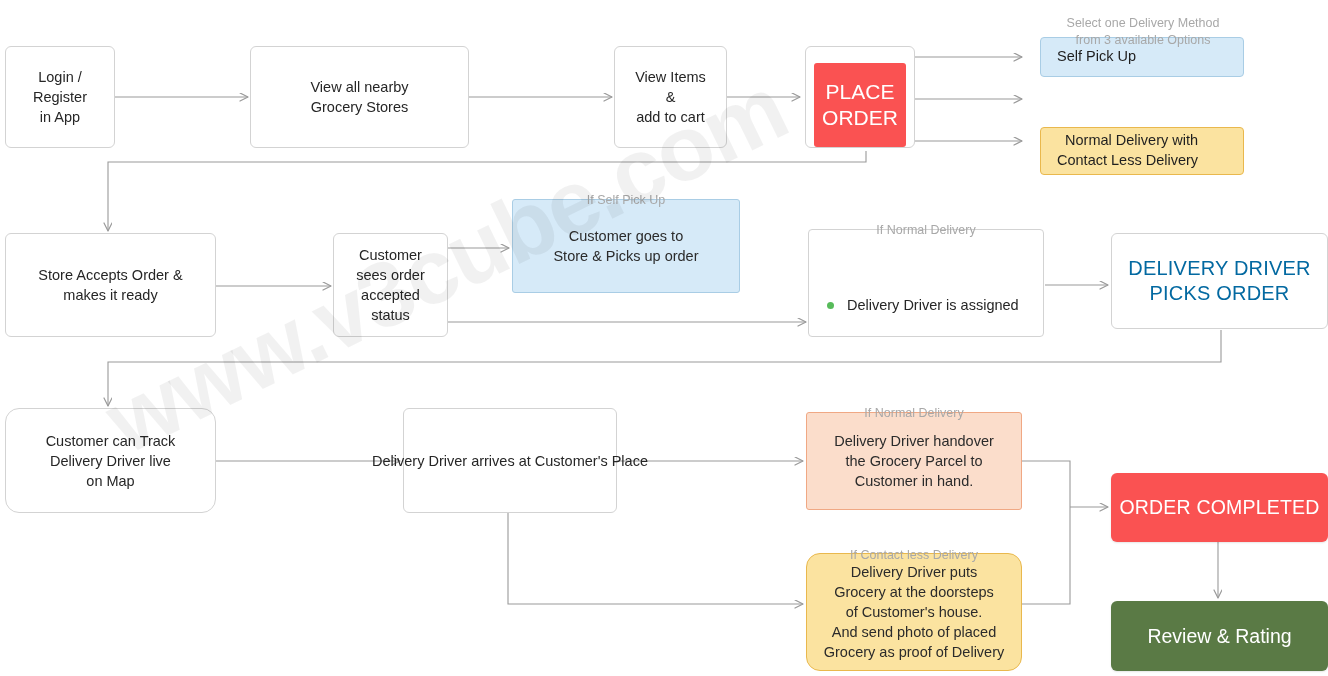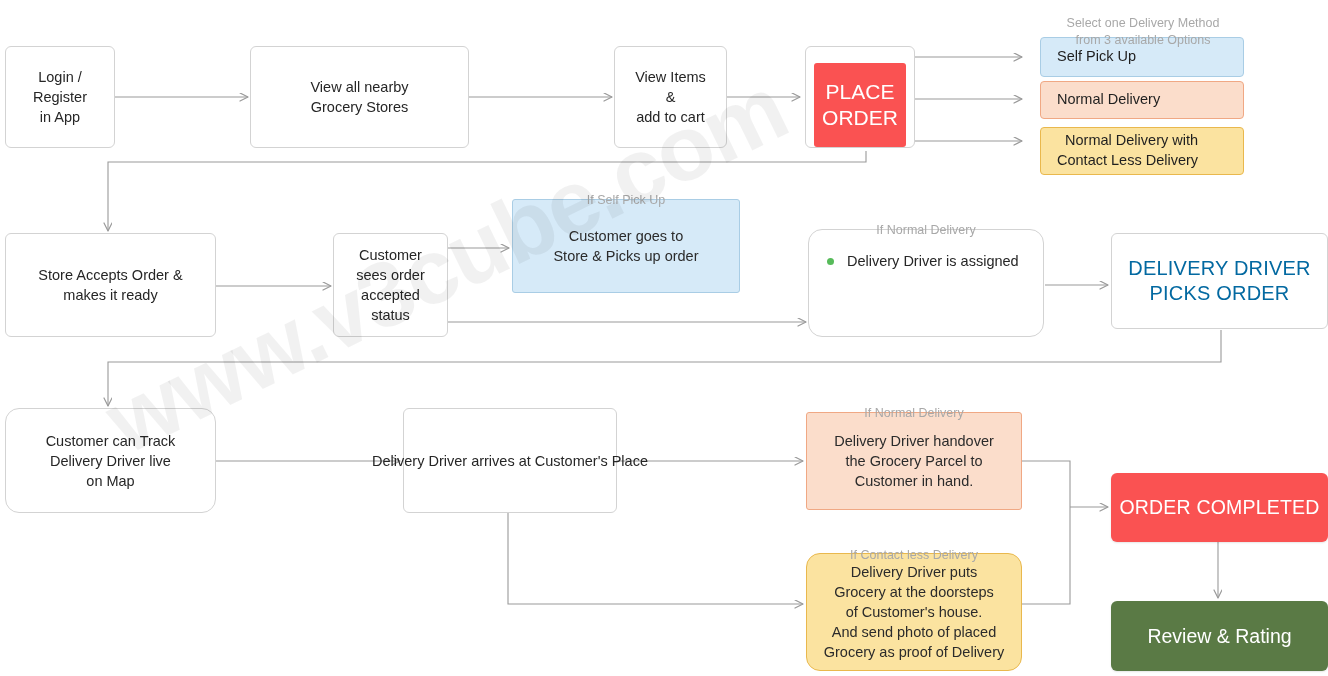--- a/index.html
+++ b/index.html
@@ -104,26 +104,26 @@
     font-size:21px;
     line-height:1.22;
     white-space:pre-line;
     border-radius:3px;
   }
   .bullets{
     position:absolute;
     box-sizing:border-box;
     background:#ffffff;
     border:1px solid #d3d3d3;
-    border-radius:14px;
+    border-radius:4px;
     z-index:3;
-    padding:14px 16px 14px 18px;
+    padding:0 16px 14px 18px;
     display:flex;
     flex-direction:column;
-    justify-content:flex-start;
+    justify-content:flex-end;
   }
   .bullet-row{
     display:flex;
     align-items:flex-start;
     font-size:14.5px;
     color:#262626;
     line-height:1.4;
     margin:7px 0;
   }
   .bullet-dot{
@@ -236,23 +236,20 @@
 
   <div class="caption" style="left:1022px;top:-2px;width:242px;">
     <span>Select one Delivery Method
 from 3 available Options</span>
   </div>
 
   <div class="opt" style="left:1040px;top:37px;width:204px;height:40px;background:#d6eaf8;border:1px solid #a9cde5;">
     <span>Self Pick Up</span>
   </div>
 
-  <div class="opt" style="left:1040px;top:81px;width:204px;height:38px;background:#fbddcb;border:1px solid #f0a884;">
-    <span>Normal Delivery</span>
-  </div>
 
   <div class="opt" style="left:1040px;top:127px;width:204px;height:48px;background:#fbe3a0;border:1px solid #e9b84d;text-align:right;">
     <span>Normal Delivery with
 Contact Less Delivery</span>
   </div>
 
   <div class="node plain" style="left:5px;top:233px;width:211px;height:104px;">
     <span>Store Accepts Order &amp;
 makes it ready</span>
   </div>

